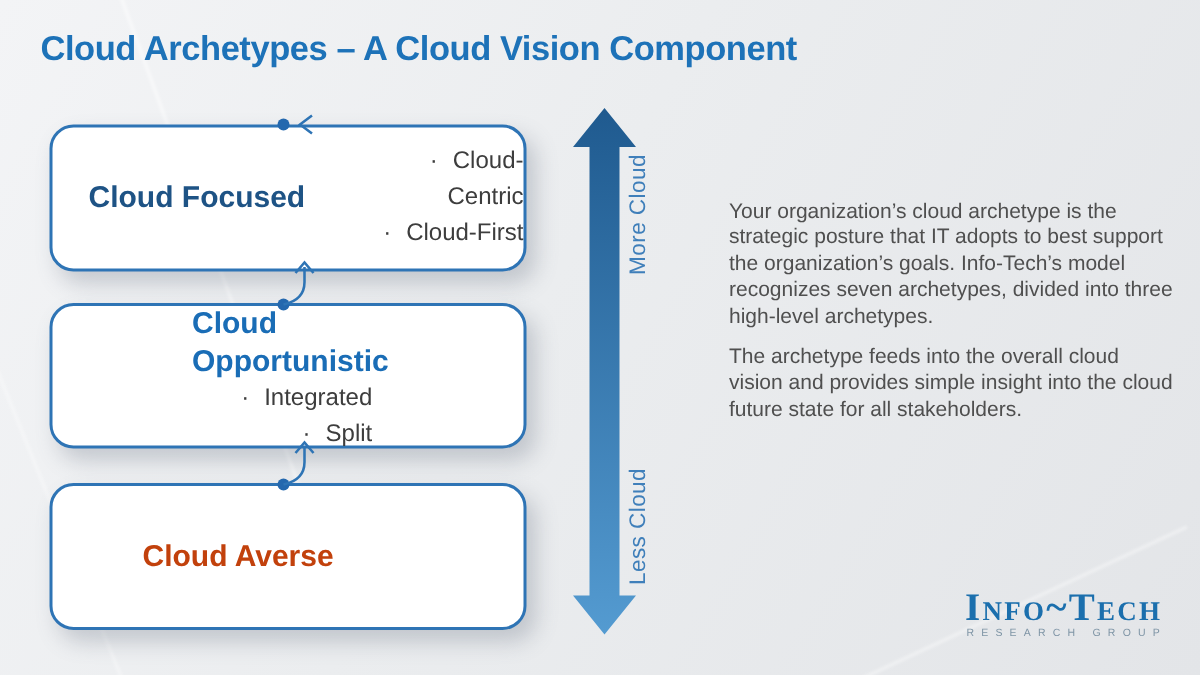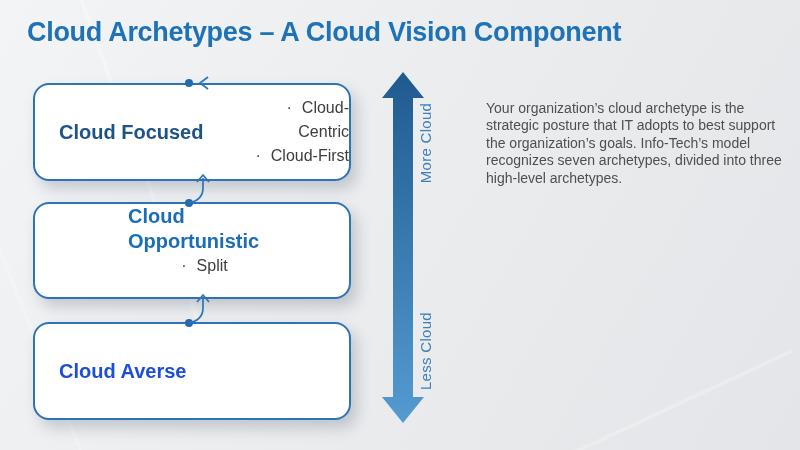--- a/index.html
+++ b/index.html
@@ -8,56 +8,56 @@
     font-family:"Liberation Sans",sans-serif;
     background:linear-gradient(120deg,#f3f4f6 0%,#ebedef 45%,#e3e5e8 100%);
   }
   .streak{position:absolute;width:2px;background:rgba(255,255,255,.55);filter:blur(1px);z-index:0;}
   .streak.s1{left:135px;top:-90px;height:480px;transform:rotate(-20deg);}
   .streak.s2{left:55px;top:180px;height:420px;transform:rotate(-22deg);opacity:.7;}
   .streak.s3{left:600px;top:230px;height:420px;transform:rotate(65deg);opacity:.8;}
 
   .title{
     position:absolute;left:27px;top:14px;margin:0;
-    font-size:27px;line-height:36px;font-weight:bold;letter-spacing:-0.3px;
+    font-size:23px;line-height:36px;font-weight:bold;letter-spacing:-0.3px;
     color:#1d72b8;z-index:2;
   }
 
   .archetype-box{
     position:absolute;left:33px;width:318px;box-sizing:border-box;
     background:#ffffff;border:2px solid #2e74b5;border-radius:16px;
     box-shadow:6px 8px 14px rgba(100,110,125,.30);
     display:flex;align-items:center;z-index:2;
   }
   .box1{top:83px;height:98px;}
   .box2{top:202px;height:97px;flex-direction:column;}
   .box3{top:322px;height:98px;}
   .box-heading{
     width:152px;padding-left:24px;font-weight:bold;font-size:20px;line-height:25px;
   }
   .box1 .box-heading{color:#1e5385;}
   .box2 .box-heading{color:#1a6db6;}
-  .box3 .box-heading{color:#1d4ed8;}
+  .box3 .box-heading{color:#c2410c;margin-left:36px;}
   .box-bullets{
     list-style:none;margin:0;padding:0 0 0 25px;
     font-size:16px;line-height:24px;color:#3d3d3d;text-align:right;
   }
   .box-bullets li::before{content:"·";margin-right:10px;color:#3d3d3d;}
 
   .overlay{position:absolute;left:0;top:0;z-index:3;pointer-events:none;}
 
   .v-label{
     position:absolute;width:100px;height:18px;text-align:center;
     font-size:15px;color:#3f7fba;z-index:3;
     transform:rotate(-90deg);letter-spacing:.3px;
   }
   .v-label.more{left:376px;top:134px;}
   .v-label.less{left:376px;top:342px;}
 
-  .description{position:absolute;left:486px;top:100px;width:298px;z-index:2;}
+  .description{position:absolute;left:486px;top:132px;width:298px;z-index:2;}
   .description p{margin:0 0 10px;font-size:14px;line-height:17.4px;color:#4f4f4f;}
 
   .logo{position:absolute;right:22px;top:391px;text-align:center;z-index:2;}
   .logo-name{
     font-family:"Liberation Serif",serif;font-weight:bold;font-variant:small-caps;
     font-size:26px;line-height:27px;letter-spacing:1.5px;color:#1b6fad;
   }
   .logo-subtitle{
     font-size:7px;letter-spacing:4.8px;color:#7f95a6;margin-top:1px;padding-left:4px;
   }
@@ -76,20 +76,21 @@
     <div class="box-heading">Cloud Focused</div>
     <ul class="box-bullets">
       <li>Cloud-Centric</li>
       <li>Cloud-First</li>
     </ul>
   </div>
 
   <div class="archetype-box box2">
     <div class="box-heading">Cloud Opportunistic</div>
     <ul class="box-bullets">
+      <li>Integrated</li>
       <li>Split</li>
     </ul>
   </div>
 
   <div class="archetype-box box3">
     <div class="box-heading">Cloud Averse</div>
   </div>
 
   <svg class="overlay" width="800" height="450" viewBox="0 0 800 450">
     <defs>
@@ -111,15 +112,20 @@
     <circle cx="189" cy="323" r="4" fill="#2468ae"></circle>
     <path d="M189,323 Q203,320 203,308 L203,298" fill="none" stroke="#2e74b5" stroke-width="1.7"></path>
     <polyline points="197,302 203,295 209,302" fill="none" stroke="#2e74b5" stroke-width="1.7"></polyline>
   </svg>
 
   <span class="v-label more">More Cloud</span>
   <span class="v-label less">Less Cloud</span>
 
   <div class="description">
     <p>Your organization’s cloud archetype is the strategic posture that IT adopts to best support the organization’s goals. Info-Tech’s model recognizes seven archetypes, divided into three high-level archetypes.</p>
+    <p>The archetype feeds into the overall cloud vision and provides simple insight into the cloud future state for all stakeholders.</p>
   </div>
 
+  <div class="logo">
+    <div class="logo-name">Info~Tech</div>
+    <div class="logo-subtitle">RESEARCH GROUP</div>
+  </div>
 </div>
 
 </body></html>

